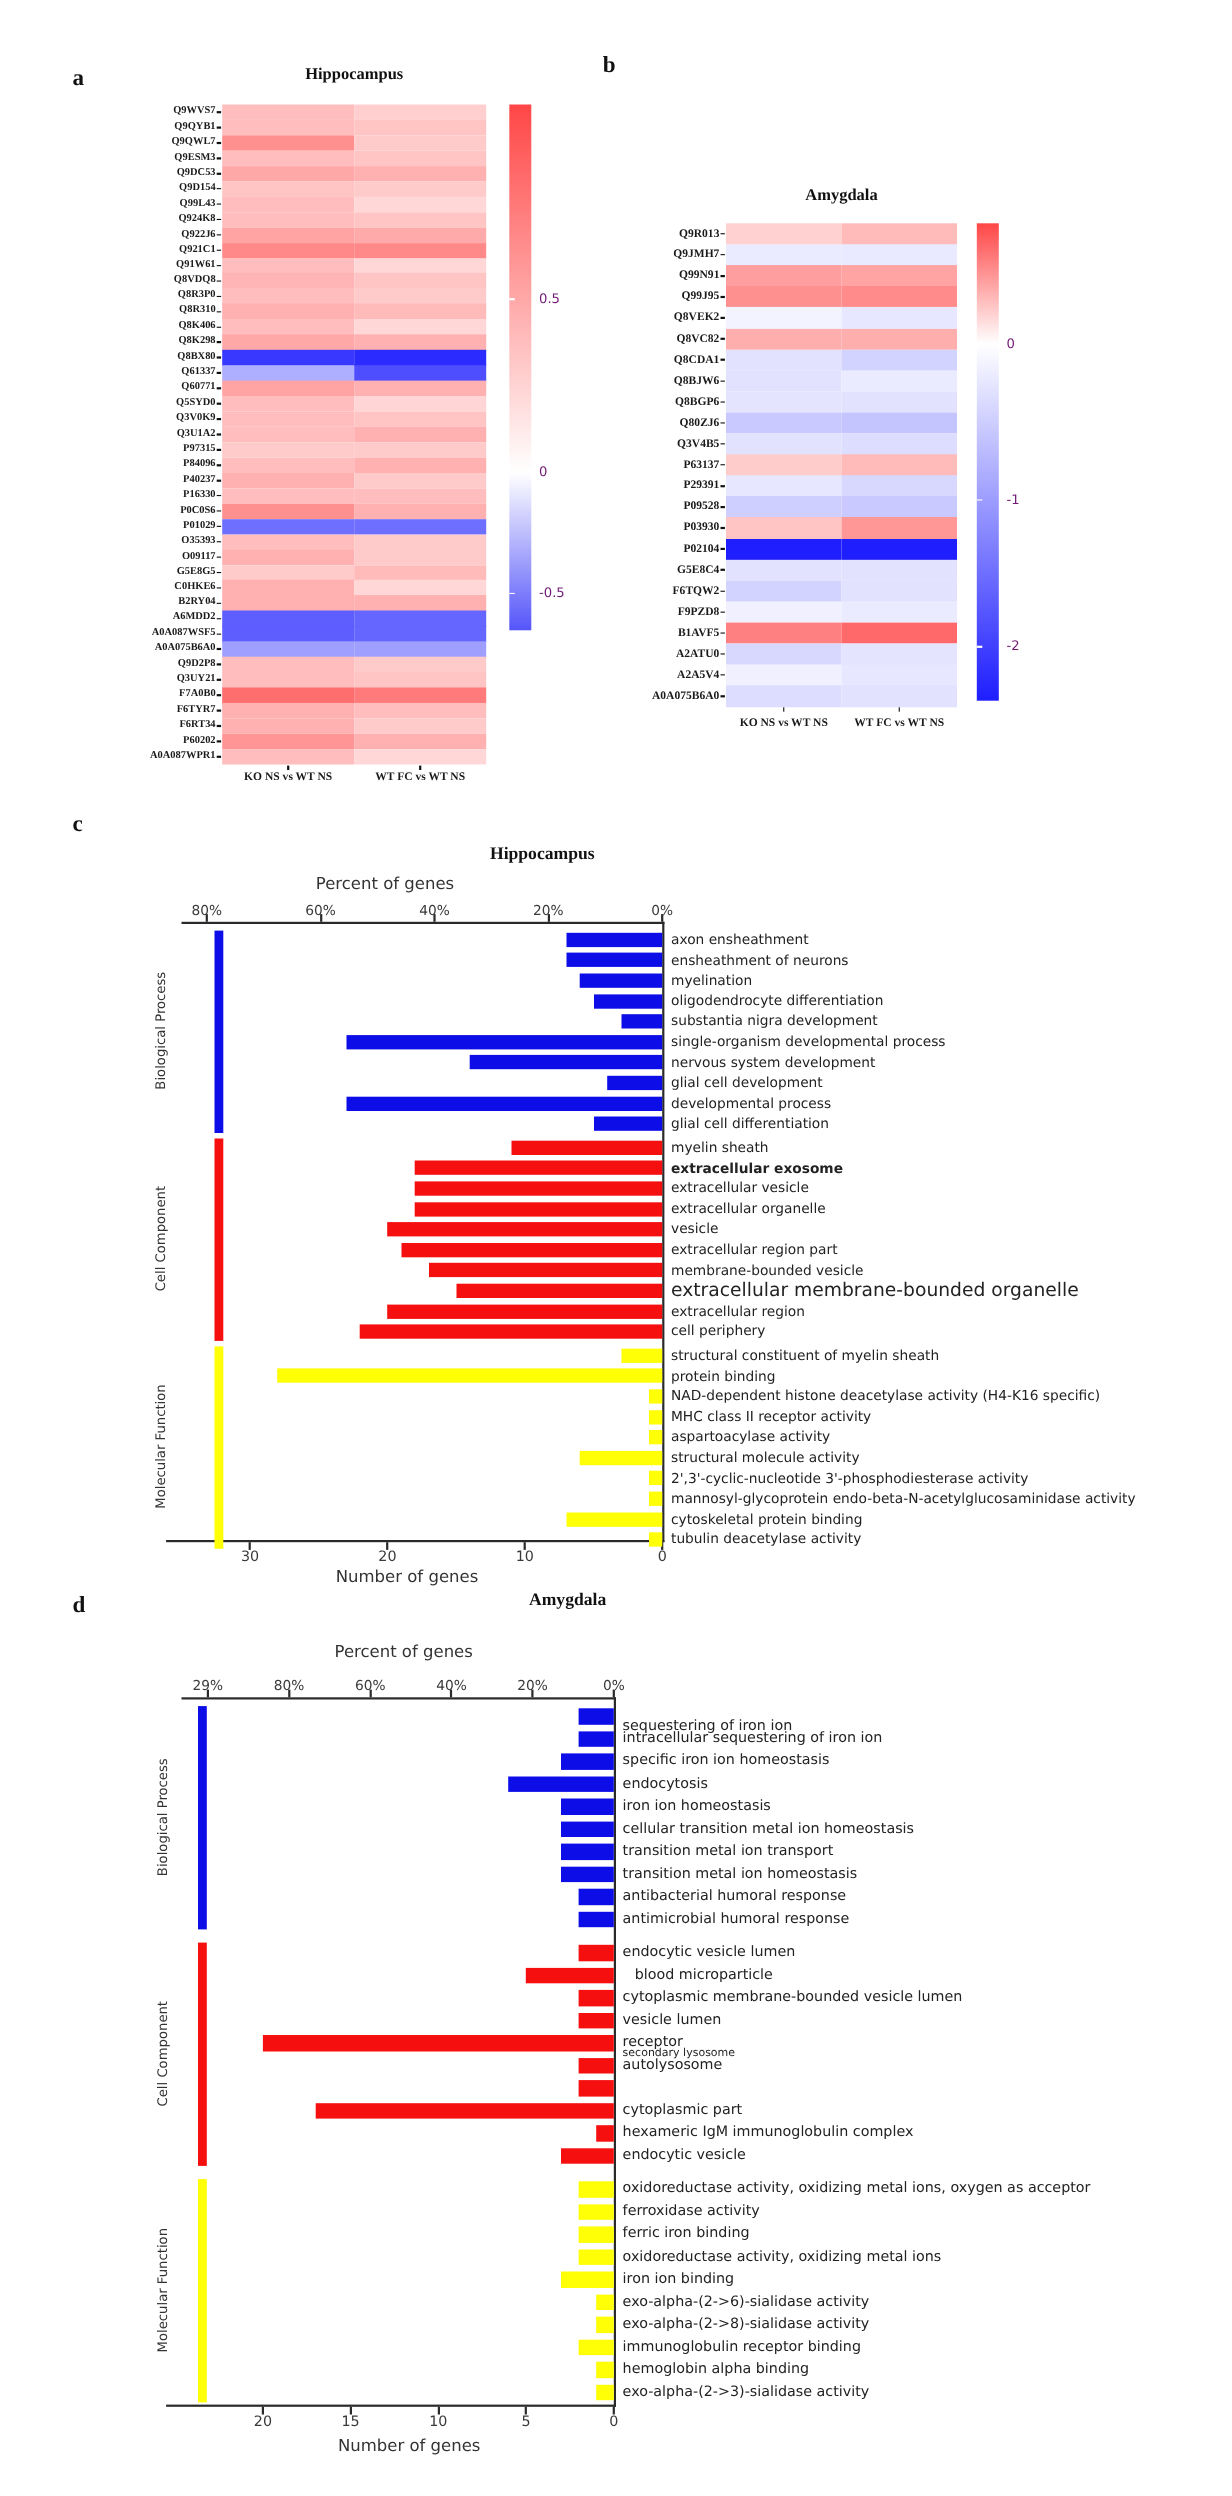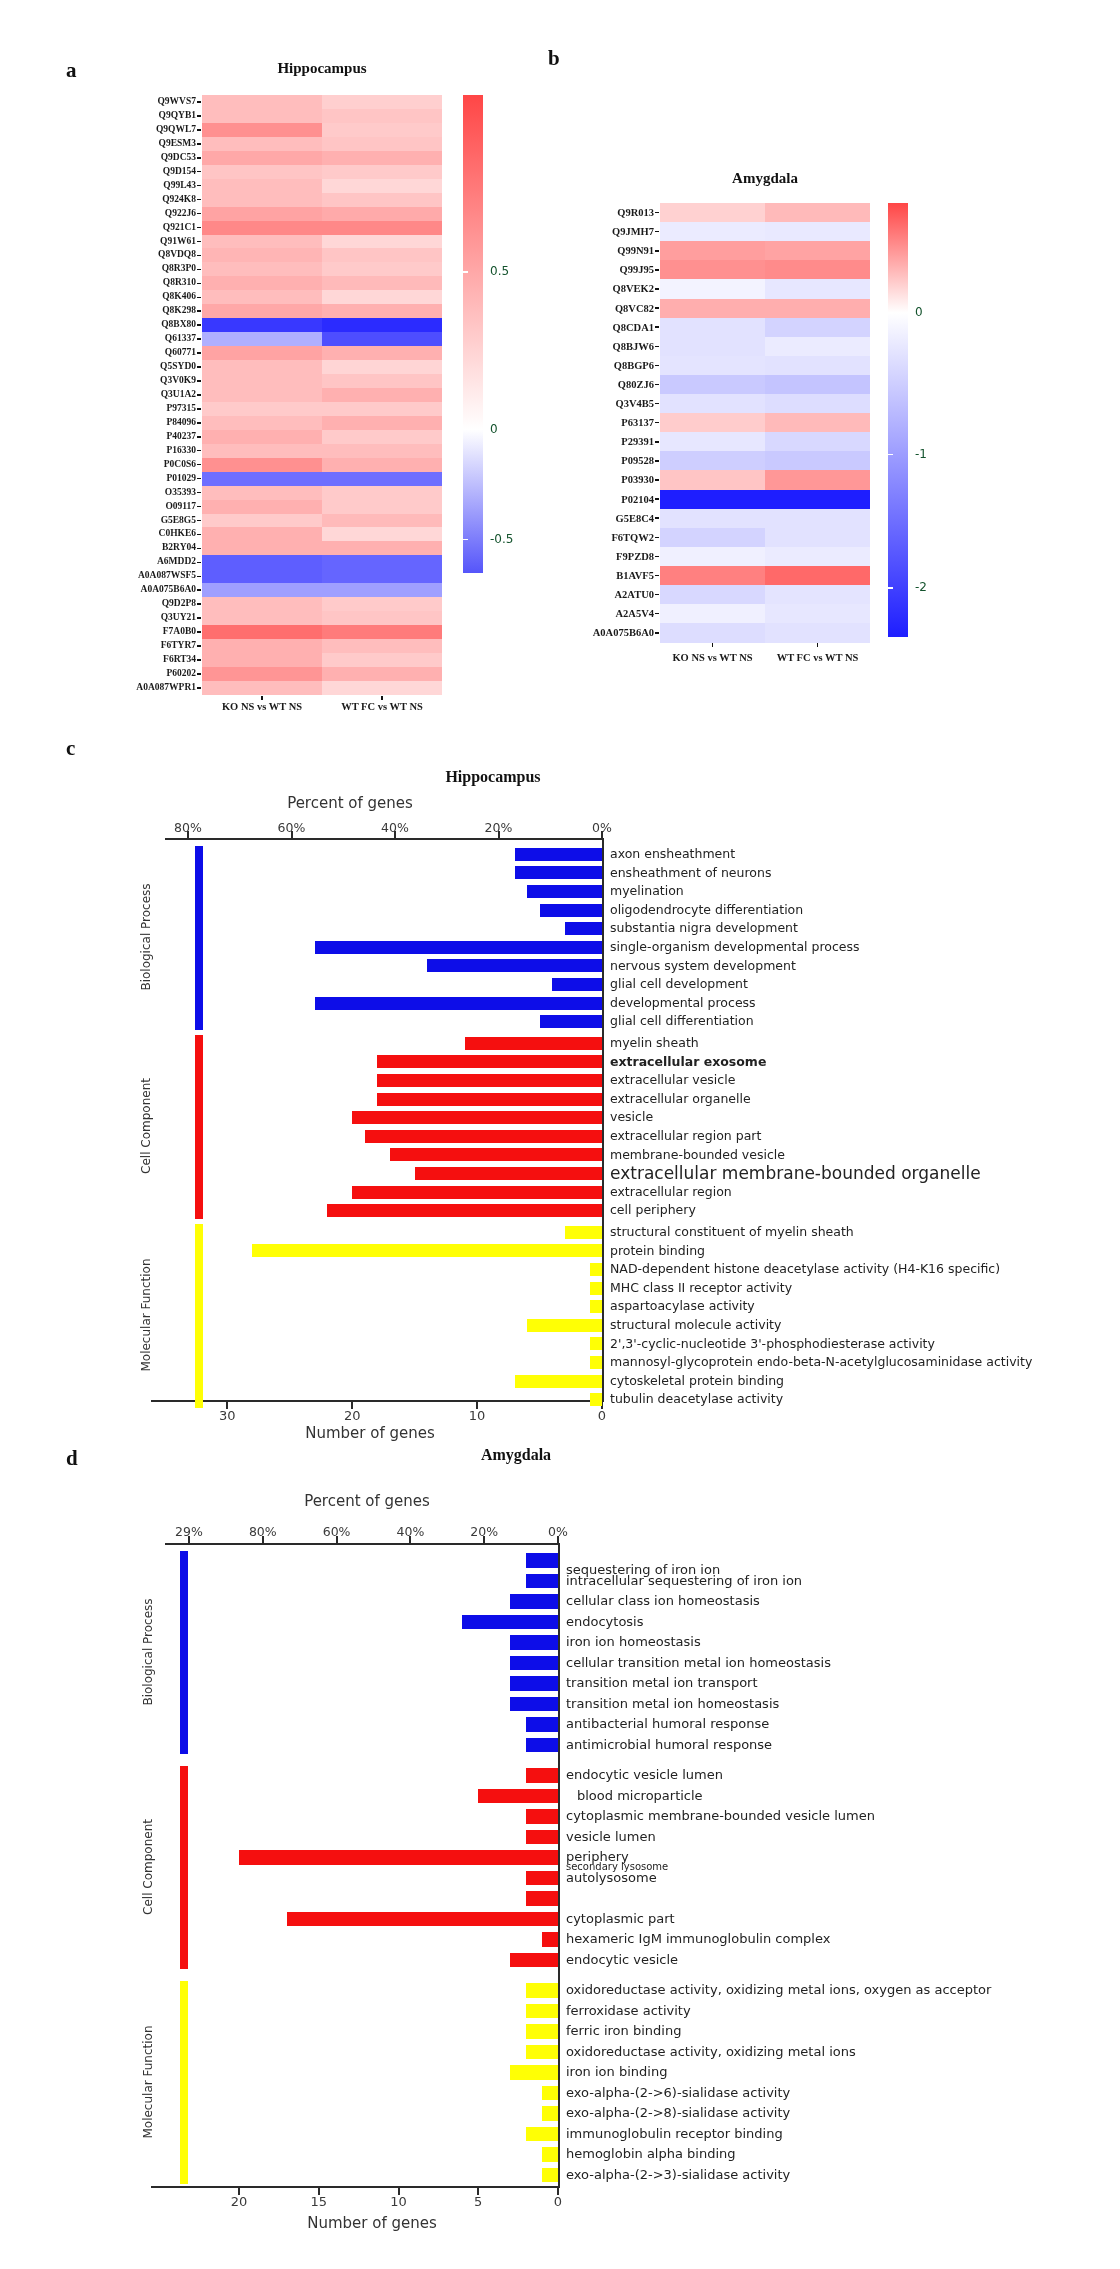--- a/index.html
+++ b/index.html
@@ -9,21 +9,21 @@
   .panel-letter{font-family:"Liberation Serif","DejaVu Serif",serif;font-weight:bold;
                 font-size:21px;color:#111;}
   .hm-title{font-family:"Liberation Serif","DejaVu Serif",serif;font-weight:bold;
             font-size:15px;color:#111;text-align:center;}
   .go-title{font-family:"Liberation Serif","DejaVu Serif",serif;font-weight:bold;
             font-size:16px;color:#111;text-align:center;}
   .gene-label{font-family:"Liberation Serif","DejaVu Serif",serif;font-weight:bold;
               color:#1a1a1a;text-align:right;white-space:nowrap;}
   .col-label{font-family:"Liberation Serif","DejaVu Serif",serif;font-weight:bold;
              font-size:10.5px;color:#1a1a1a;text-align:center;white-space:nowrap;}
-  .cb-tick{font-size:12px;color:#14532d;white-space:nowrap;}
+  .cb-tick{font-size:12px;color:#701a75;white-space:nowrap;}
   .axis-label{font-size:15px;color:#333;text-align:center;white-space:nowrap;}
   .tick-label{font-size:12.5px;color:#3a3a3a;text-align:center;white-space:nowrap;}
   .bar-label{font-size:12.5px;color:#222;white-space:nowrap;}
   .rot-label{font-size:12px;color:#333;text-align:center;transform:rotate(-90deg);white-space:nowrap;}
   .axline{background:#2a2a2a;}
   .cell{position:absolute;}
 </style>
 </head>
 <body>
 
@@ -450,21 +450,21 @@
       <div class="tick-label" style="left: 448.25px; top: 2194px; width: 60px; font-size: 13px; position: absolute;">5</div>
       <div class="axline" style="left: 557px; top: 2188px; width: 2px; height: 7px; position: absolute;"></div>
       <div class="tick-label" style="left: 528px; top: 2194px; width: 60px; font-size: 13px; position: absolute;">0</div>
       <div style="left: 180px; top: 1551px; width: 8px; height: 203px; background: rgb(13, 13, 232); position: absolute;"></div>
       <div class="rot-label" style="left: 73px; top: 1644.5px; width: 150px; position: absolute;">Biological Process</div>
       <div style="left: 526.1px; top: 1553px; width: 31.9px; height: 14.5px; background: rgb(13, 13, 232); position: absolute;"></div>
       <div class="bar-label" style="left: 566px; top: 1550px; height: 20.5px; line-height: 20.5px; font-size: 13px; position: absolute; margin-top: 10px;">sequestering of iron ion</div>
       <div style="left: 526.1px; top: 1573.5px; width: 31.9px; height: 14.5px; background: rgb(13, 13, 232); position: absolute;"></div>
       <div class="bar-label" style="left: 566px; top: 1570.5px; height: 20.5px; line-height: 20.5px; font-size: 13px; position: absolute;">intracellular sequestering of iron ion</div>
       <div style="left: 510.15px; top: 1594px; width: 47.85px; height: 14.5px; background: rgb(13, 13, 232); position: absolute;"></div>
-      <div class="bar-label" style="left: 566px; top: 1591px; height: 20.5px; line-height: 20.5px; font-size: 13px; position: absolute;">cellular class ion homeostasis</div>
+      <div class="bar-label" style="left: 566px; top: 1591px; height: 20.5px; line-height: 20.5px; font-size: 13px; position: absolute;">specific iron ion homeostasis</div>
       <div style="left: 462.3px; top: 1614.5px; width: 95.7px; height: 14.5px; background: rgb(13, 13, 232); position: absolute;"></div>
       <div class="bar-label" style="left: 566px; top: 1611.5px; height: 20.5px; line-height: 20.5px; font-size: 13px; position: absolute;">endocytosis</div>
       <div style="left: 510.15px; top: 1635px; width: 47.85px; height: 14.5px; background: rgb(13, 13, 232); position: absolute;"></div>
       <div class="bar-label" style="left: 566px; top: 1632px; height: 20.5px; line-height: 20.5px; font-size: 13px; position: absolute;">iron ion homeostasis</div>
       <div style="left: 510.15px; top: 1655.5px; width: 47.85px; height: 14.5px; background: rgb(13, 13, 232); position: absolute;"></div>
       <div class="bar-label" style="left: 566px; top: 1652.5px; height: 20.5px; line-height: 20.5px; font-size: 13px; position: absolute;">cellular transition metal ion homeostasis</div>
       <div style="left: 510.15px; top: 1676px; width: 47.85px; height: 14.5px; background: rgb(13, 13, 232); position: absolute;"></div>
       <div class="bar-label" style="left: 566px; top: 1673px; height: 20.5px; line-height: 20.5px; font-size: 13px; position: absolute;">transition metal ion transport</div>
       <div style="left: 510.15px; top: 1696.5px; width: 47.85px; height: 14.5px; background: rgb(13, 13, 232); position: absolute;"></div>
       <div class="bar-label" style="left: 566px; top: 1693.5px; height: 20.5px; line-height: 20.5px; font-size: 13px; position: absolute;">transition metal ion homeostasis</div>
@@ -476,21 +476,21 @@
       <div class="rot-label" style="left: 73px; top: 1859.5px; width: 150px; position: absolute;">Cell Component</div>
       <div style="left: 526.1px; top: 1768px; width: 31.9px; height: 14.5px; background: rgb(245, 15, 15); position: absolute;"></div>
       <div class="bar-label" style="left: 566px; top: 1765px; height: 20.5px; line-height: 20.5px; font-size: 13px; position: absolute;">endocytic vesicle lumen</div>
       <div style="left: 478.25px; top: 1788.5px; width: 79.75px; height: 14.5px; background: rgb(245, 15, 15); position: absolute;"></div>
       <div class="bar-label" style="left: 566px; top: 1785.5px; height: 20.5px; line-height: 20.5px; font-size: 13px; position: absolute; margin-left: 11px;">blood microparticle</div>
       <div style="left: 526.1px; top: 1809px; width: 31.9px; height: 14.5px; background: rgb(245, 15, 15); position: absolute;"></div>
       <div class="bar-label" style="left: 566px; top: 1806px; height: 20.5px; line-height: 20.5px; font-size: 13px; position: absolute;">cytoplasmic membrane-bounded vesicle lumen</div>
       <div style="left: 526.1px; top: 1829.5px; width: 31.9px; height: 14.5px; background: rgb(245, 15, 15); position: absolute;"></div>
       <div class="bar-label" style="left: 566px; top: 1826.5px; height: 20.5px; line-height: 20.5px; font-size: 13px; position: absolute;">vesicle lumen</div>
       <div style="left: 239px; top: 1850px; width: 319px; height: 14.5px; background: rgb(245, 15, 15); position: absolute;"></div>
-      <div class="bar-label" style="left: 566px; top: 1847px; height: 20.5px; line-height: 20.5px; font-size: 13px; position: absolute;">periphery</div>
+      <div class="bar-label" style="left: 566px; top: 1847px; height: 20.5px; line-height: 20.5px; font-size: 13px; position: absolute;">receptor</div>
       <div style="left: 526.1px; top: 1870.5px; width: 31.9px; height: 14.5px; background: rgb(245, 15, 15); position: absolute;"></div>
       <div class="bar-label" style="left: 566px; top: 1867.5px; height: 20.5px; line-height: 20.5px; font-size: 13px; position: absolute;">autolysosome</div>
       <div style="left: 526.1px; top: 1891px; width: 31.9px; height: 14.5px; background: rgb(245, 15, 15); position: absolute;"></div>
       <div class="bar-label" style="left: 566px; top: 1857px; height: 20.5px; line-height: 20.5px; font-size: 10px; position: absolute;">secondary lysosome</div>
       <div style="left: 286.85px; top: 1911.5px; width: 271.15px; height: 14.5px; background: rgb(245, 15, 15); position: absolute;"></div>
       <div class="bar-label" style="left: 566px; top: 1908.5px; height: 20.5px; line-height: 20.5px; font-size: 13px; position: absolute;">cytoplasmic part</div>
       <div style="left: 542.05px; top: 1932px; width: 15.95px; height: 14.5px; background: rgb(245, 15, 15); position: absolute;"></div>
       <div class="bar-label" style="left: 566px; top: 1929px; height: 20.5px; line-height: 20.5px; font-size: 13px; position: absolute;">hexameric IgM immunoglobulin complex</div>
       <div style="left: 510.15px; top: 1952.5px; width: 47.85px; height: 14.5px; background: rgb(245, 15, 15); position: absolute;"></div>
       <div class="bar-label" style="left: 566px; top: 1949.5px; height: 20.5px; line-height: 20.5px; font-size: 13px; position: absolute;">endocytic vesicle</div>

